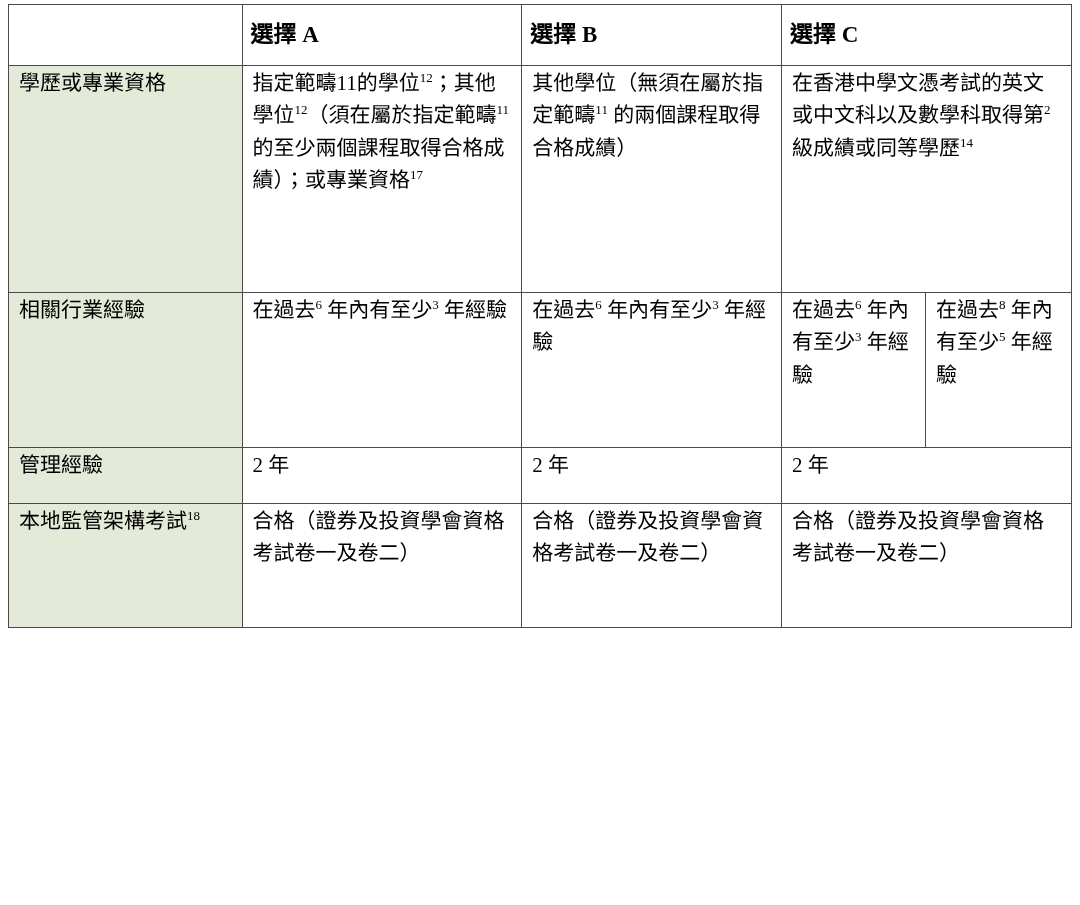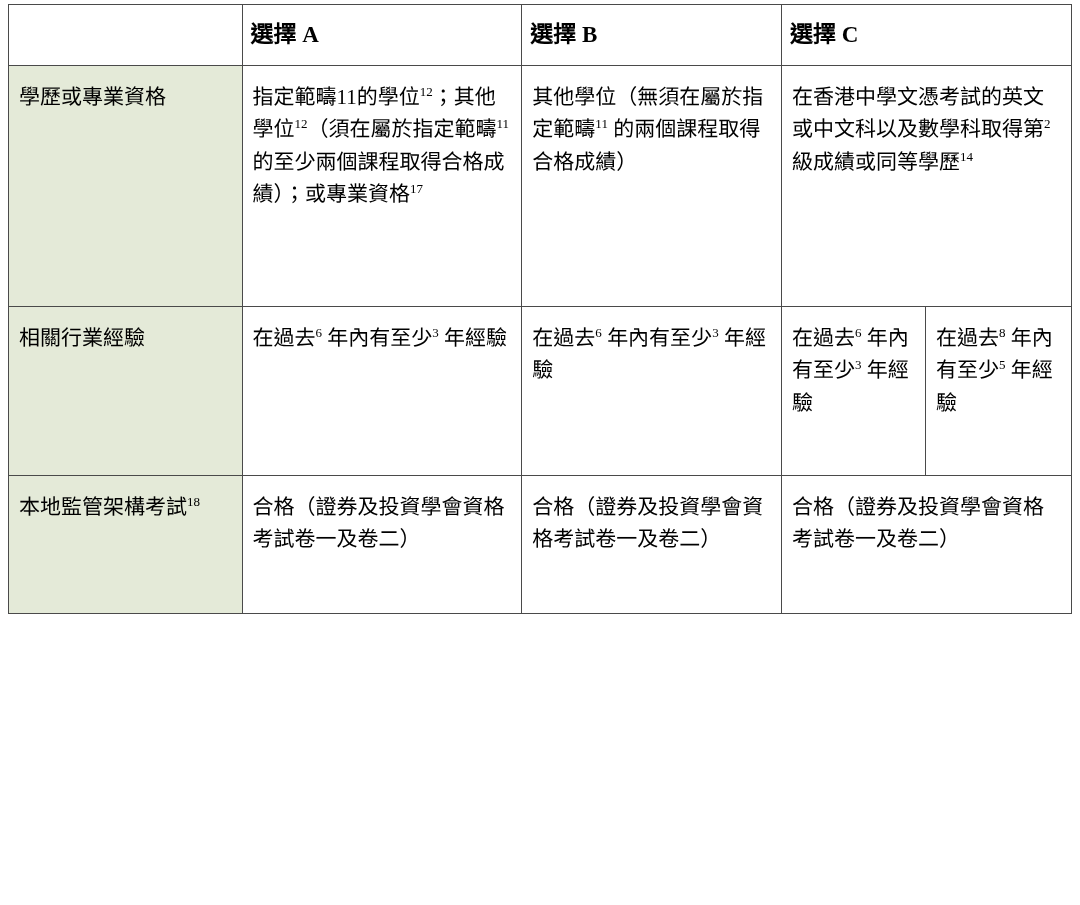--- a/index.html
+++ b/index.html
@@ -28,21 +28,21 @@
   }
   table.qual col.c-label { width: 232px; }
   table.qual col.c-a     { width: 278px; }
   table.qual col.c-b     { width: 258px; }
   table.qual col.c-c1    { width: 143px; }
   table.qual col.c-c2    { width: 145px; }
 
   table.qual td, table.qual th {
     border: 1px solid #4a4a4a;
     vertical-align: top;
-    padding: 15px 10px 10px 10px;
+    padding: 1px 10px 10px 10px;
     font-size: 21px;
     line-height: 1.55;
     font-weight: normal;
     text-align: left;
   }
   
   tr.head th {
     text-align: left;
     font-weight: bold;
     font-size: 23px;
@@ -121,20 +121,28 @@
         <td class="label">
           <span>相關行業經驗</span>
         </td>
         <td>在過去<sup>6</sup> 年內有至少<sup>3</sup> 年經驗</td>
         <td>在過去<sup>6</sup> 年內有至少<sup>3</sup> 年經驗</td>
         <td class="tight narrow">在過去<sup>6</sup> 年內有至少<sup>3</sup> 年經驗</td>
         <td class="tight narrow">在過去<sup>8</sup> 年內有至少<sup>5</sup> 年經驗</td>
       </tr>
 
 
+      <tr class="row-mgmt">
+        <td class="label">
+          <span>管理經驗</span>
+        </td>
+        <td class="center">2 年</td>
+        <td class="center">2 年</td>
+        <td class="center" colspan="2">2 年</td>
+      </tr>
 
       <tr class="row-exam">
         <td class="label">
           <span>本地監管架構考試<sup>18</sup></span>
         </td>
         <td>合格（證券及投資學會資格考試卷一及卷二）</td>
         <td>合格（證券及投資學會資格考試卷一及卷二）</td>
         <td colspan="2">合格（證券及投資學會資格考試卷一及卷二）</td>
       </tr>
     </tbody>

